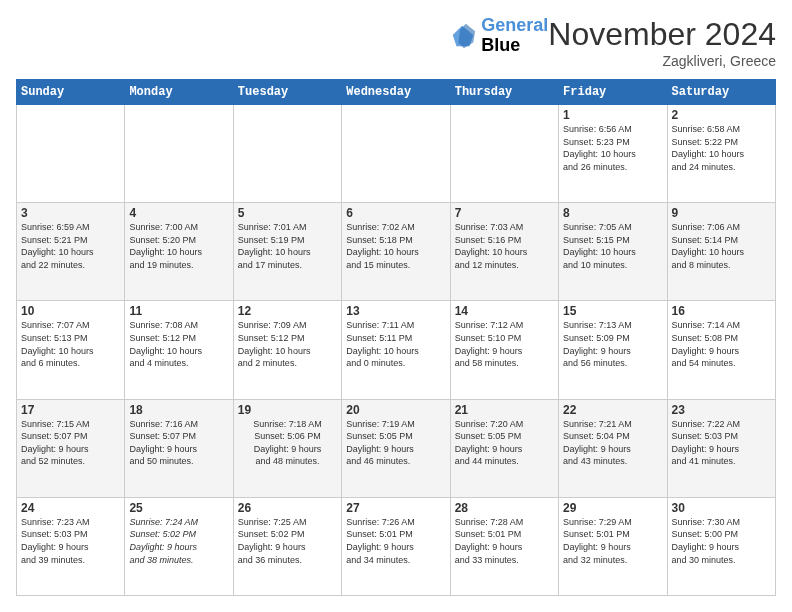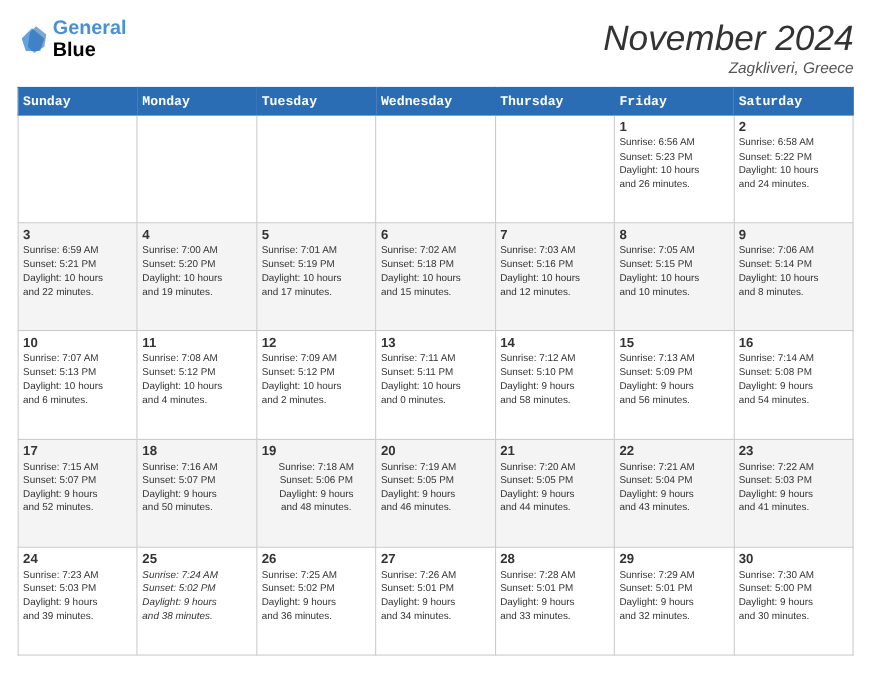--- a/index.html
+++ b/index.html
@@ -12,21 +12,21 @@
     }
     .page {
       width: 792px;
       height: 612px;
       padding: 16px;
       display: flex;
       flex-direction: column;
     }
     .header {
       display: flex;
-      justify-content: space-between;
+      justify-content: flex-end;
       align-items: flex-start;
       margin-bottom: 10px;
     }
     .logo {
       display: flex;
       align-items: center;
       gap: 4px;
     }
     .logo-text {
       font-size: 18px;
@@ -36,21 +36,20 @@
     }
     .logo-text span {
       color: #4a90d9;
     }
     .logo-icon {
       width: 28px;
       height: 28px;
     }
     .title-block {
       text-align: right;
-      font-style: italic;
     }
     .month-year {
       font-size: 32px;
       color: #333;
       font-weight: 300;
     }
     .location {
       font-size: 14px;
       color: #555;
     }

